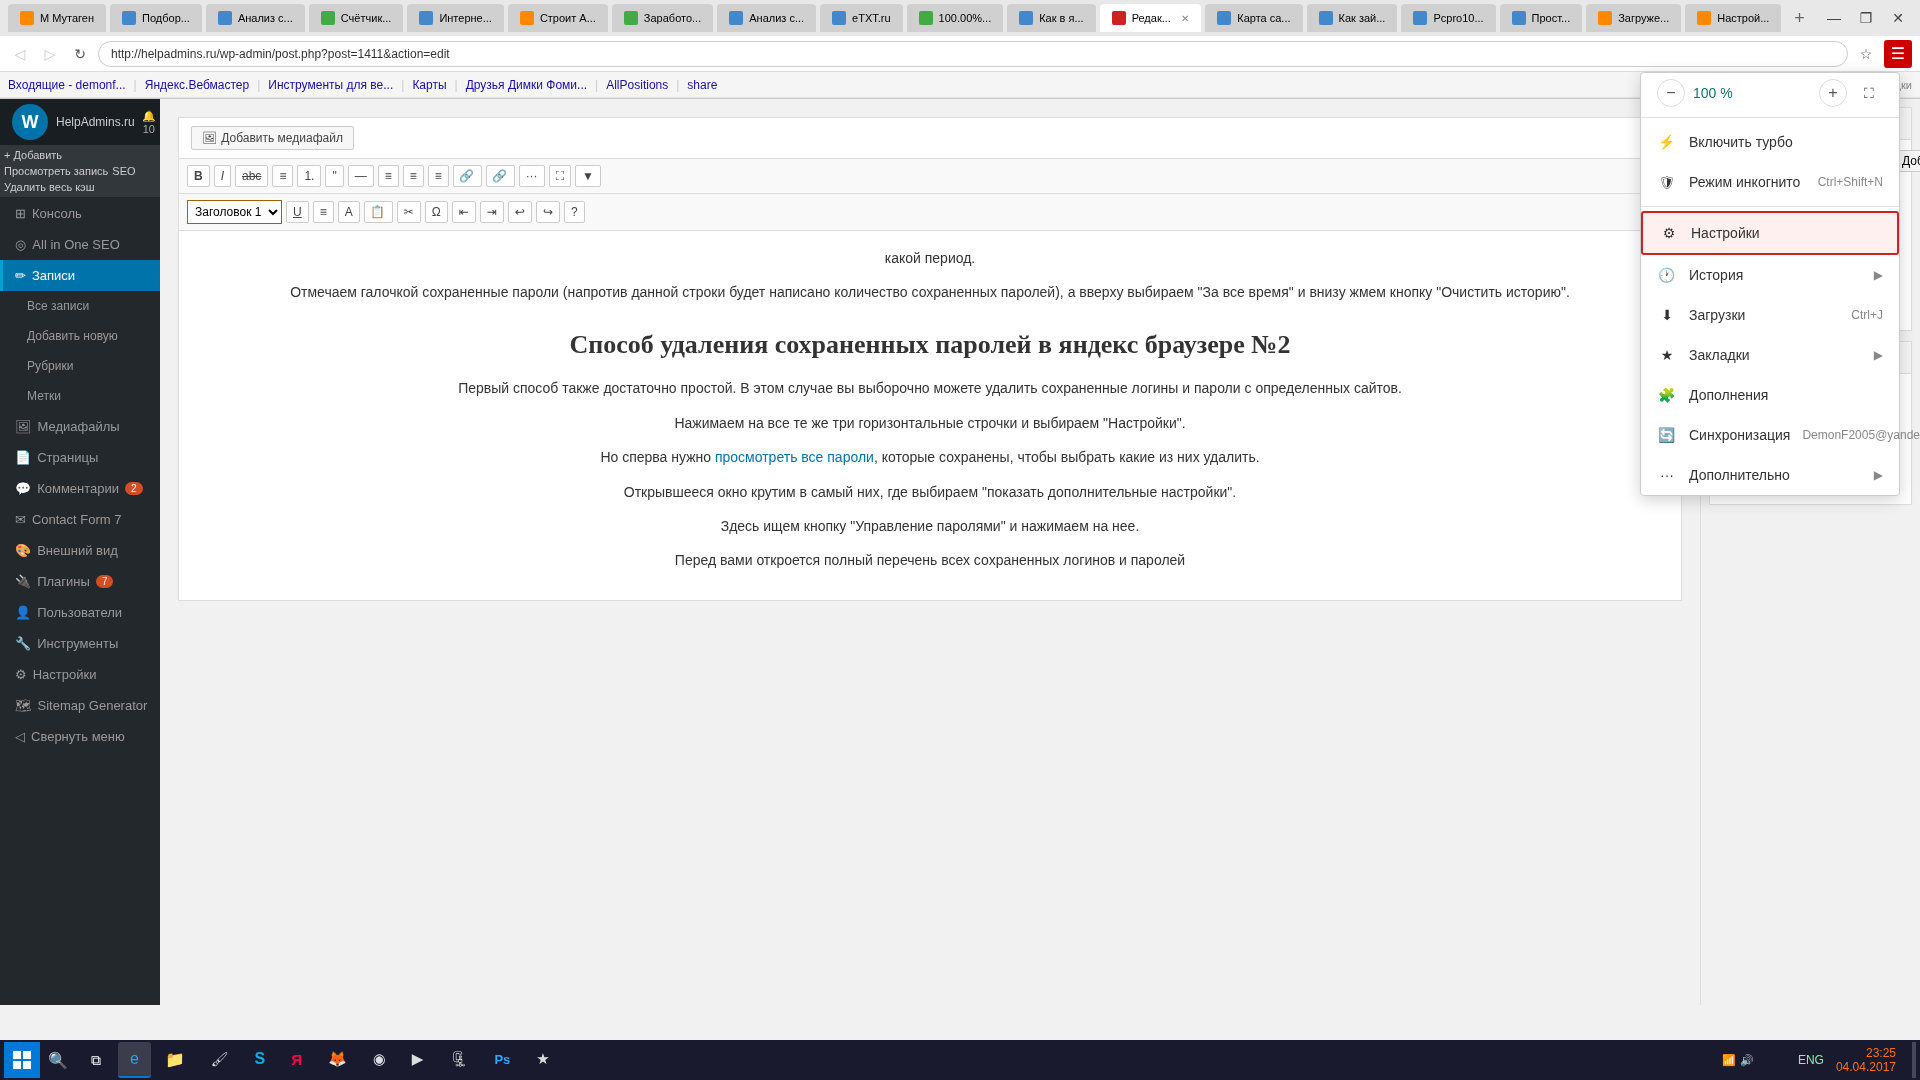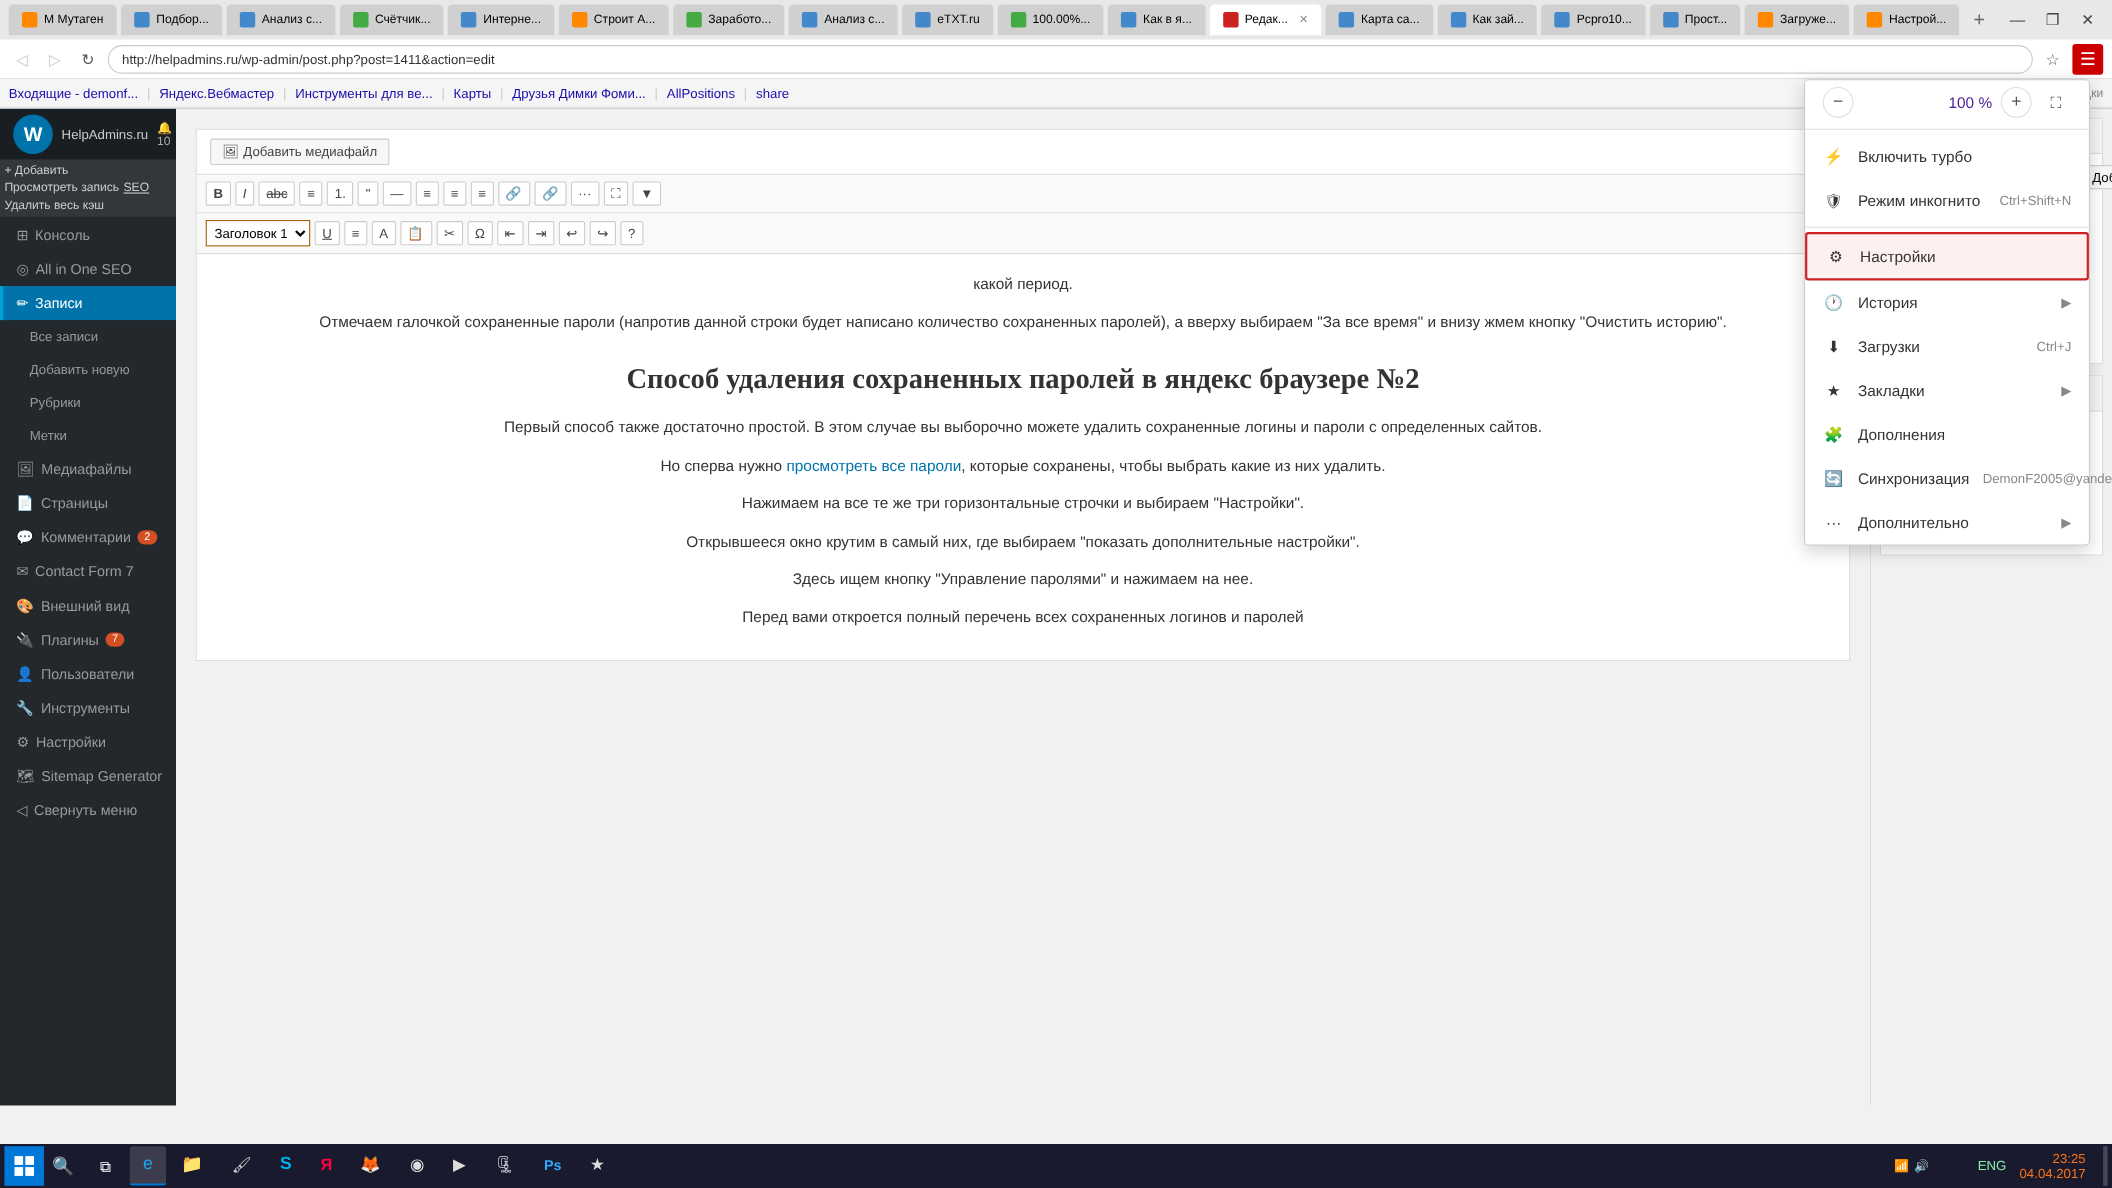--- a/index.html
+++ b/index.html
@@ -72,21 +72,21 @@
     .browser-menu-overlay { position: fixed; top: 72px; right: 20px; width: 260px; background: #fff; border: 1px solid #ccc; box-shadow: 0 4px 16px rgba(0,0,0,0.18); z-index: 9999; border-radius: 4px; font-size: 14px; }
     .menu-item-row { display: flex; align-items: center; padding: 10px 16px; cursor: pointer; gap: 12px; color: #333; }
     .menu-item-row.highlighted { background: #fff0f0; border: 2px solid #cc2222; border-radius: 3px; }
     .menu-item-icon { width: 20px; height: 20px; display: flex; align-items: center; justify-content: center; font-size: 14px; flex-shrink: 0; }
     .menu-item-label { flex: 1; }
     .menu-item-shortcut { color: #888; font-size: 12px; }
     .menu-item-arrow { color: #888; font-size: 12px; }
     .menu-sep { height: 1px; background: #e0e0e0; margin: 4px 0; }
     .menu-zoom-row { display: flex; align-items: center; padding: 6px 16px; gap: 8px; }
     .menu-zoom-btn { width: 28px; height: 28px; border: 1px solid #ddd; background: #fff; border-radius: 50%; display: flex; align-items: center; justify-content: center; cursor: pointer; font-size: 16px; color: #555; }
-    .menu-zoom-val { flex: 1; text-align: right; font-size: 14px; color: #4c1d95; }
+    .menu-zoom-val { flex: 1; text-align: left; font-size: 14px; color: #0f766e; }
     .menu-zoom-fullscreen { width: 28px; height: 28px; display: flex; align-items: center; justify-content: center; cursor: pointer; font-size: 14px; color: #555; }
     .sync-email { color: #888; font-size: 12px; margin-left: auto; }
 
     
     .editor-status-bar { padding: 6px 12px; background: #f9f9f9; border-top: 1px solid #ddd; font-size: 12px; color: #666; display: flex; justify-content: space-between; }
 
     
     .taskbar { height: 40px; background: #1a1a2e; display: flex; align-items: center; padding: 0 4px; gap: 2px; position: fixed; bottom: 0; left: 0; right: 0; z-index: 100; }
     .taskbar-start { width: 36px; height: 36px; background: #0078d7; display: flex; align-items: center; justify-content: center; cursor: pointer; }
     .taskbar-search { width: 32px; height: 32px; display: flex; align-items: center; justify-content: center; cursor: pointer; color: #fff; }
@@ -221,21 +221,21 @@
       <div class="wp-logo-icon">W</div>
       <div style="display:flex; align-items:center; gap:8px;">
         <span style="color:#ccc;font-size:12px">HelpAdmins.ru</span>
         <span style="color:#aaa;font-size:11px">🔔 10</span>
 
       </div>
     </div>
     <div style="padding:4px 4px; background:#32373c; font-size:11px; color:#aaa; display:flex; flex-wrap:wrap; gap:4px; border-bottom: 1px solid #1e2327;">
       <span style="color:#ccc; cursor:pointer;">+ Добавить</span>
       <span style="color:#ccc; cursor:pointer;">Просмотреть запись</span>
-      <span style="color:#ccc; cursor:pointer;text-decoration:underline;">SEO</span>
+      <span style="color:#ccc; cursor:pointer;">SEO</span>
       <span style="color:#ccc; cursor:pointer;">Удалить весь кэш</span>
     </div>
 
     <ul class="sidebar-menu">
       <li class="sidebar-item">
         <span>⊞</span>
         <span>Консоль</span>
       </li>
       <li class="sidebar-item">
         <span>◎</span>
@@ -354,22 +354,22 @@
             <button class="editor-btn">↩</button>
             <button class="editor-btn">↪</button>
             <button class="editor-btn">?</button>
           </div>
 
           <div class="editor-content">
             <p>какой период.</p>
             <p>Отмечаем галочкой сохраненные пароли (напротив данной строки будет написано количество сохраненных паролей), а вверху выбираем "За все время" и внизу жмем кнопку "Очистить историю".</p>
             <h2>Способ удаления сохраненных паролей в яндекс браузере №2</h2>
             <p>Первый способ также достаточно простой. В этом случае вы выборочно можете удалить сохраненные логины и пароли с определенных сайтов.</p>
+            <p>Нажимаем на все те же три горизонтальные строчки и выбираем "Настройки".</p>
             <p>Но сперва нужно <a>просмотреть все пароли</a>, которые сохранены, чтобы выбрать какие из них удалить.</p>
-            <p>Нажимаем на все те же три горизонтальные строчки и выбираем "Настройки".</p>
             <p>Открывшееся окно крутим в самый них, где выбираем "показать дополнительные настройки".</p>
             <p>Здесь ищем кнопку "Управление паролями" и нажимаем на нее.</p>
             <p>Перед вами откроется полный перечень всех сохраненных логинов и паролей</p>
           </div>
 
         </div>
       </div>
 
       <div class="wp-right-sidebar">
 

